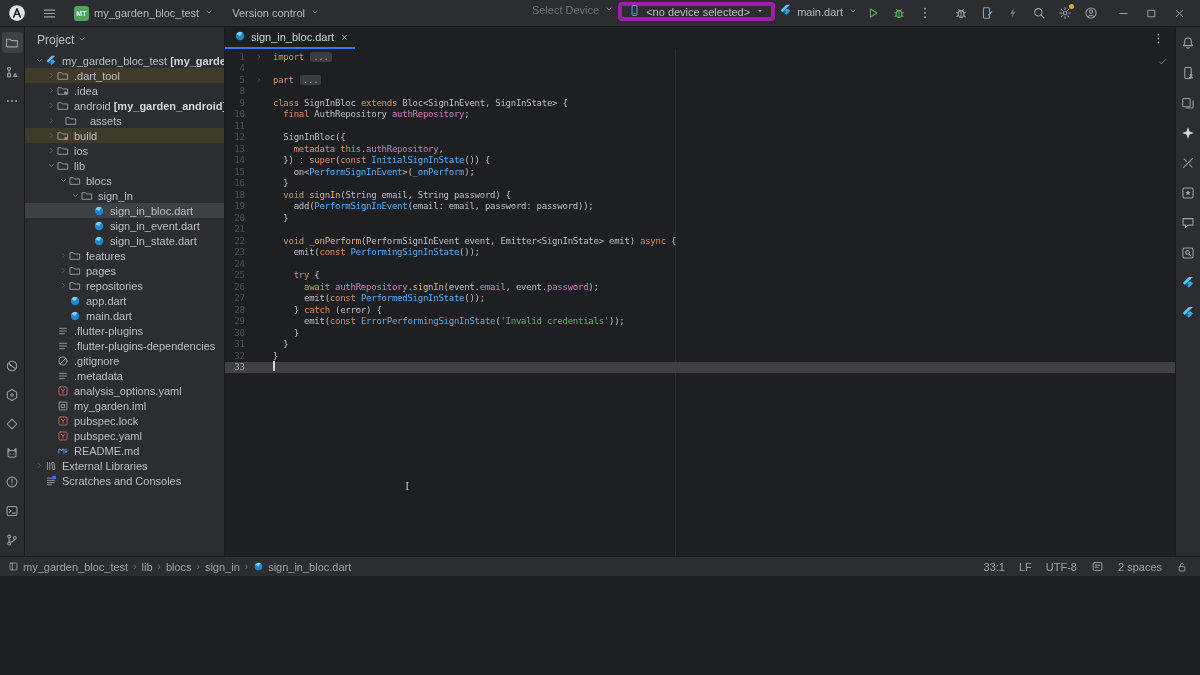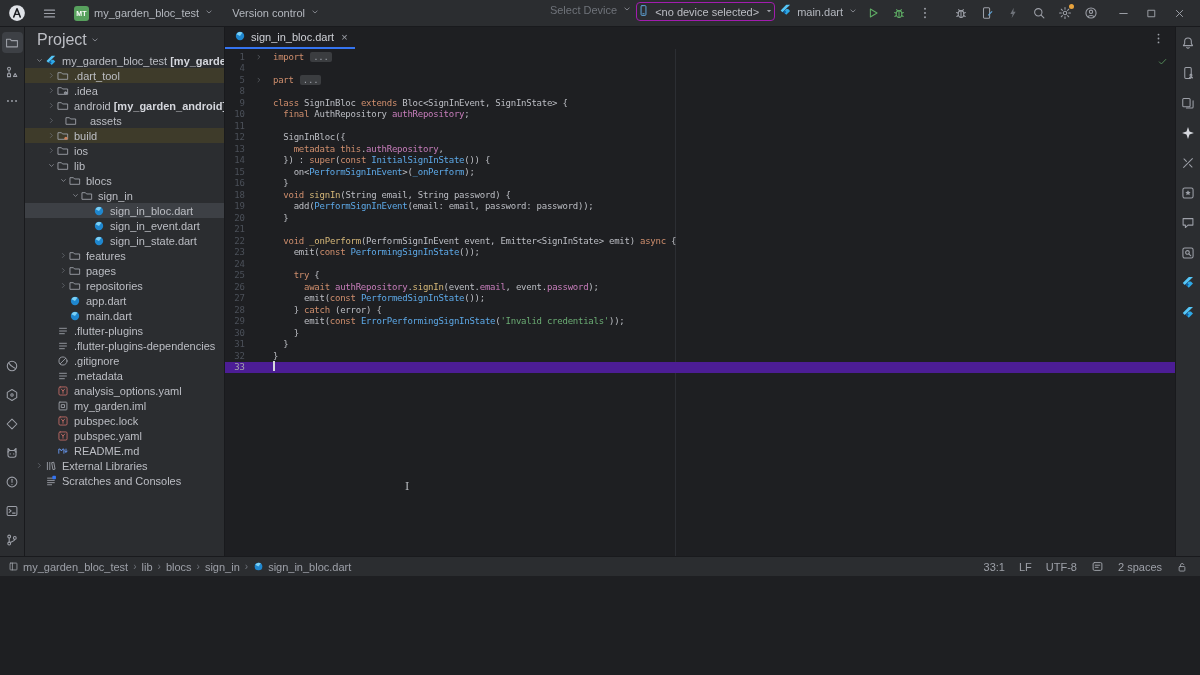--- a/index.html
+++ b/index.html
@@ -13,40 +13,40 @@
   .tb-left { display:flex; align-items:center; gap:10px; }
   .tb-center { margin-left:auto; display:flex; align-items:flex-start; }
   .tb-right { display:flex; align-items:center; gap:4px; margin-left:14px; }
   .tb-win { display:flex; align-items:center; gap:6px; margin-left:10px; }
   .icon-btn { width:22px; height:22px; border-radius:4px; display:flex; align-items:center;
     justify-content:center; position:relative; flex:none; cursor:default; }
   .proj-widget { display:flex; align-items:center; gap:5px; padding:2px 4px; border-radius:4px; }
   .badge { width:15px; height:15px; border-radius:3px; background:#57a05d; color:#fff;
     font-size:7px; font-weight:bold; display:flex; align-items:center; justify-content:center; letter-spacing:.3px; }
   .dim { color:#6f737a; }
-  .device-box { display:flex; align-items:center; gap:5px; border:1px solid #a21caf;
-    border-radius:4px; height:19px; padding:0 0; color:#bcbec4; }
+  .device-box { display:flex; align-items:center; gap:5px; border:4px solid #a21caf;
+    border-radius:4px; height:19px; padding:0 6px; color:#bcbec4; }
   .gear-badge { position:absolute; top:2px; right:2px; width:5px; height:5px;
     border-radius:50%; background:#e8a33d; }
 
   
   .main { flex:1; display:flex; min-height:0; }
   .actbar { width:25px; flex:none; background:#2b2d30; display:flex; flex-direction:column;
     align-items:center; padding:5px 0 6px; gap:8px; }
   .actbar.left { border-right:1px solid #191a1d; }
   .actbar.right { border-left:1px solid #191a1d; gap:9px; }
   .act-btn { width:21px; height:21px; border-radius:4px; display:flex; align-items:center; justify-content:center; flex:none; }
   .act-btn.active { background:#3d4045; }
   .act-spacer { flex:1; }
 
   
   .project { width:200px; flex:none; background:#2b2d30; border-right:1px solid #191a1d;
     overflow:hidden; display:flex; flex-direction:column; }
   .project-header { height:26px; flex:none; display:flex; align-items:center; gap:3px;
-    padding-left:12px; color:#bcbec4; font-size:16px; }
+    padding-left:12px; color:#bcbec4; font-size:12px; }
   .tree { flex:1; overflow:hidden; }
   .tree-row { height:15px; display:flex; align-items:center; font-size:11px; color:#bcbec4;
     white-space:nowrap; overflow:hidden; }
   .tree-row.selected { background:#3d4045; }
   .tree-row.excluded { background:#3e3b2a; }
   .tw-chev { width:12px; flex:none; display:flex; align-items:center; justify-content:center; }
   .tw-icon { width:15px; flex:none; display:flex; align-items:center; }
   .tw-label { margin-left:2px; }
   .tw-bold { font-weight:bold; color:#d5d7dd; margin-left:3px; }
 
@@ -54,21 +54,21 @@
   .editor-col { flex:1; min-width:0; display:flex; flex-direction:column; background:#1e1f22; }
   .tabbar { height:22px; flex:none; display:flex; align-items:center; position:relative; }
   .tab { height:100%; display:flex; align-items:center; gap:5px; padding:0 7px 0 9px;
     font-size:11px; color:#ced0d6; border-bottom:2px solid #3574f0; }
   .tab-close { color:#9da0a8; font-size:11px; line-height:1; margin-left:2px; }
   .tab-kebab { margin-left:auto; margin-right:6px; }
   .editor { flex:1; position:relative; overflow:hidden; padding-top:2px;
     font-family:"DejaVu Sans Mono","Liberation Mono",monospace; font-size:9px; letter-spacing:-0.25px; }
   .margin-guide { position:absolute; left:450px; top:0; bottom:0; width:1px; background:#2c2e33; }
   .cline { height:11.5px; display:flex; align-items:center; position:relative; }
-  .cline.current { background:#4c1d95; }
+  .cline.current { background:#404040; }
   .lnum { width:20px; flex:none; text-align:right; color:#4b5059; letter-spacing:0; }
   .cline.current .lnum { color:#a1a3ab; }
   .foldcol { width:28px; flex:none; display:flex; align-items:center; justify-content:center; }
   .ctext { white-space:pre; color:#bcbec4; }
   .tok-kw { color:#cf8e6d; } .tok-cls { color:#5da9e8; } .tok-fn { color:#d5b778; }
   .tok-fld { color:#c77dbb; } .tok-str { color:#6aab73; } .tok-def { color:#bcbec4; }
   .tok-chip { background:#3b3d40; color:#9da0a8; border-radius:2px; padding:0 3px; margin:0 1px; }
   .caret { display:inline-block; width:1.5px; height:10px; background:#d6d8de; }
   .inspect-ok { position:absolute; top:7px; right:7px; }
   .ibeam { position:absolute; left:180px; top:431px; color:#b9bcc0;

